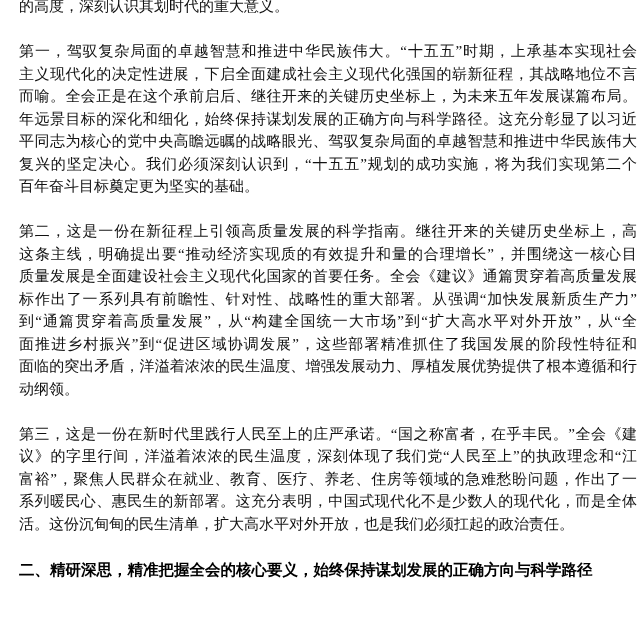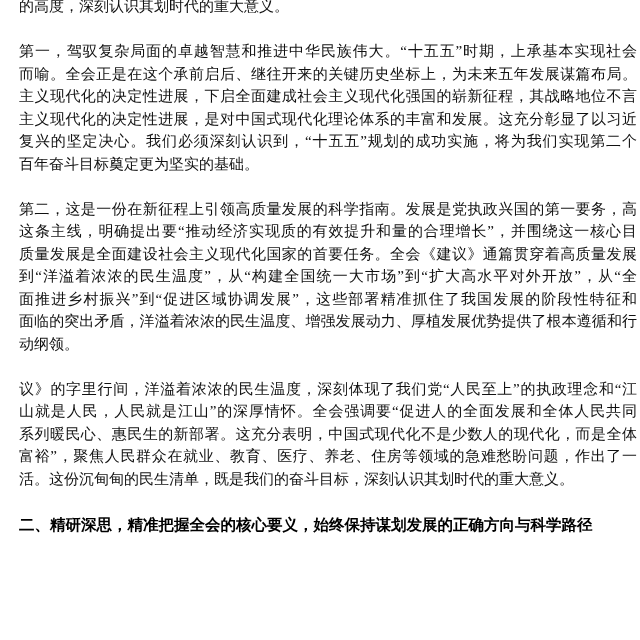--- a/index.html
+++ b/index.html
@@ -45,40 +45,42 @@
 <body>
 
 <div class="page">
 
   <div class="para frag">
     <div class="jline last">的高度，深刻认识其划时代的重大意义。</div>
   </div>
 
   <div class="para">
       <div class="jline">第一，驾驭复杂局面的卓越智慧和推进中华民族伟大。“十五五”时期，上承基本实现社会</div>
+      <div class="jline">主义现代化的决定性进展，下启全面建成社会主义现代化强国的崭新征程，其战略地位不言</div>
       <div class="jline">而喻。全会正是在这个承前启后、继往开来的关键历史坐标上，为未来五年发展谋篇布局。</div>
-      <div class="jline">主义现代化的决定性进展，下启全面建成社会主义现代化强国的崭新征程，其战略地位不言</div>
-      <div class="jline">主义现代化的决定性进展，是对中国式现代化理论体系的丰富和发展。这充分彰显了以习近</div>
+      <div class="jline">年远景目标的深化和细化，始终保持谋划发展的正确方向与科学路径。这充分彰显了以习近</div>
+      <div class="jline">平同志为核心的党中央高瞻远瞩的战略眼光、驾驭复杂局面的卓越智慧和推进中华民族伟大</div>
       <div class="jline">复兴的坚定决心。我们必须深刻认识到，“十五五”规划的成功实施，将为我们实现第二个</div>
       <div class="jline last">百年奋斗目标奠定更为坚实的基础。</div>
     </div>
 
   <div class="para">
-      <div class="jline">第二，这是一份在新征程上引领高质量发展的科学指南。发展是党执政兴国的第一要务，高</div>
+      <div class="jline">第二，这是一份在新征程上引领高质量发展的科学指南。继往开来的关键历史坐标上，高</div>
       <div class="jline">这条主线，明确提出要“推动经济实现质的有效提升和量的合理增长”，并围绕这一核心目</div>
       <div class="jline">质量发展是全面建设社会主义现代化国家的首要任务。全会《建议》通篇贯穿着高质量发展</div>
-      <div class="jline">到“洋溢着浓浓的民生温度”，从“构建全国统一大市场”到“扩大高水平对外开放”，从“全</div>
+      <div class="jline">标作出了一系列具有前瞻性、针对性、战略性的重大部署。从强调“加快发展新质生产力”</div>
+      <div class="jline">到“通篇贯穿着高质量发展”，从“构建全国统一大市场”到“扩大高水平对外开放”，从“全</div>
       <div class="jline">面推进乡村振兴”到“促进区域协调发展”，这些部署精准抓住了我国发展的阶段性特征和</div>
       <div class="jline">面临的突出矛盾，洋溢着浓浓的民生温度、增强发展动力、厚植发展优势提供了根本遵循和行</div>
       <div class="jline last">动纲领。</div>
     </div>
 
   <div class="para">
+      <div class="jline">第三，这是一份在新时代里践行人民至上的庄严承诺。“国之称富者，在乎丰民。”全会《建</div>
       <div class="jline">议》的字里行间，洋溢着浓浓的民生温度，深刻体现了我们党“人民至上”的执政理念和“江</div>
-      <div class="jline">山就是人民，人民就是江山”的深厚情怀。全会强调要“促进人的全面发展和全体人民共同</div>
+      <div class="jline">富裕”，聚焦人民群众在就业、教育、医疗、养老、住房等领域的急难愁盼问题，作出了一</div>
       <div class="jline">系列暖民心、惠民生的新部署。这充分表明，中国式现代化不是少数人的现代化，而是全体</div>
-      <div class="jline">富裕”，聚焦人民群众在就业、教育、医疗、养老、住房等领域的急难愁盼问题，作出了一</div>
-      <div class="jline last">活。这份沉甸甸的民生清单，既是我们的奋斗目标，深刻认识其划时代的重大意义。</div>
+      <div class="jline last">活。这份沉甸甸的民生清单，扩大高水平对外开放，也是我们必须扛起的政治责任。</div>
     </div>
 
   <h2 class="heading">二、精研深思，精准把握全会的核心要义，始终保持谋划发展的正确方向与科学路径</h2>
 
 </div>
 
 </body></html>

